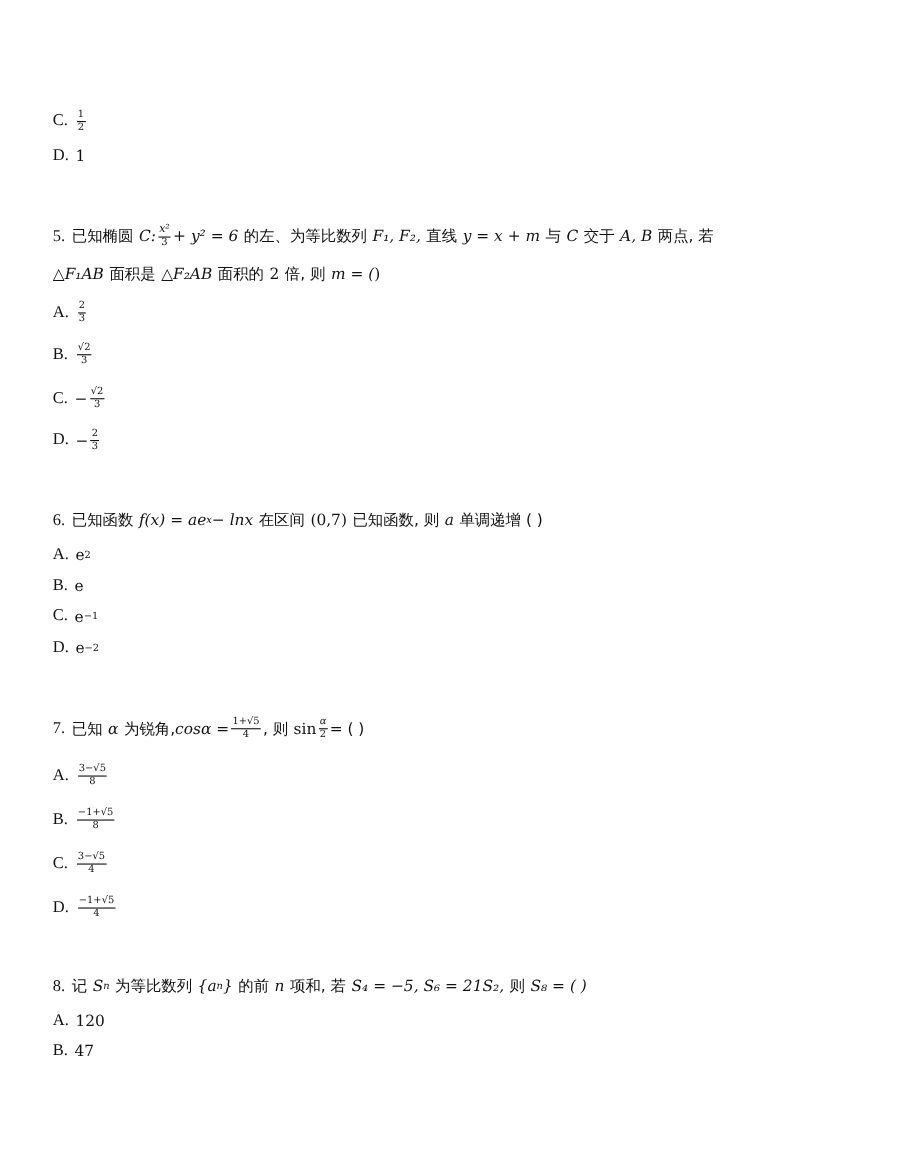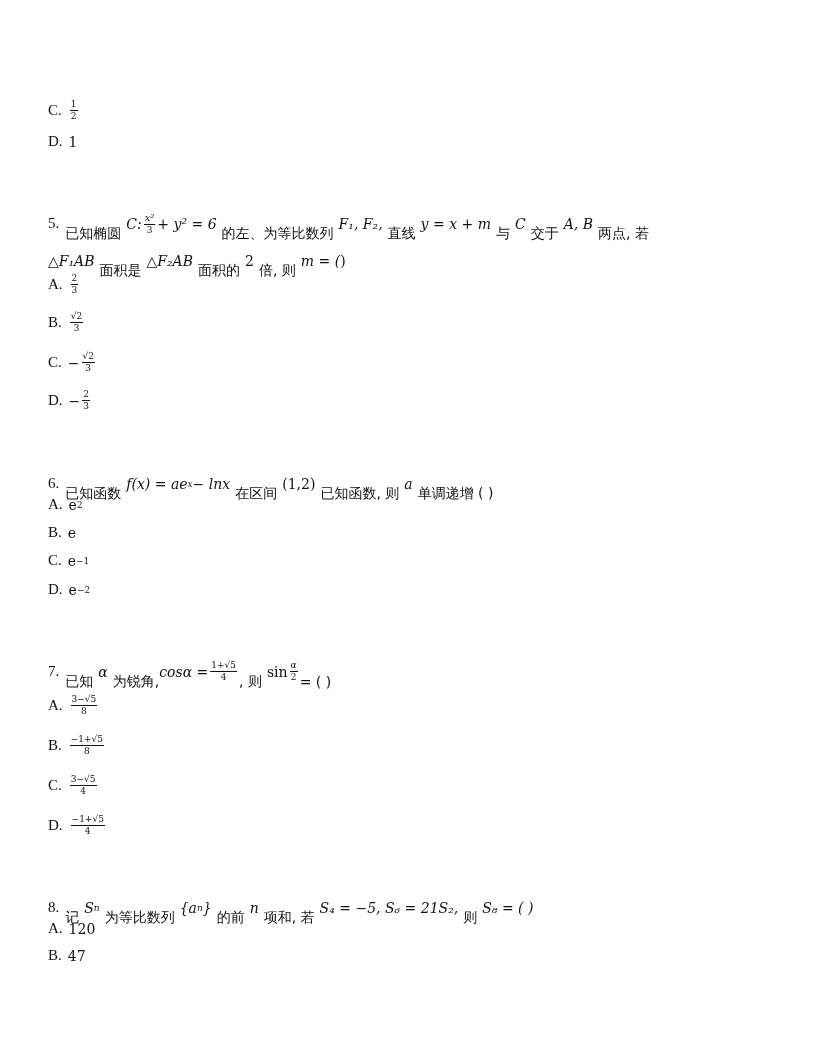--- a/index.html
+++ b/index.html
@@ -3,21 +3,21 @@
 <meta charset="utf-8">
 <style>
   html, body { margin: 0; padding: 0; background: #ffffff; }
   body {
     width: 816px; height: 1056px; position: relative; overflow: hidden;
     font-family: "DejaVu Serif", "Liberation Serif", serif;
     color: #111; font-size: 14px;
   }
   .line { position: absolute; left: 48px; white-space: nowrap; display: flex; align-items: center; }
   .opt-label { font-family: "Liberation Serif", serif; font-size: 15px; margin-right: 6px; }
-  .txt { font-family: "DejaVu Sans", sans-serif; font-size: 14px; margin-top: 21px; }
+  .txt { font-family: "DejaVu Sans", sans-serif; font-size: 14px; }
   .math { font-family: "DejaVu Serif", serif; font-style: italic; font-size: 14px; }
   .mr { font-family: "DejaVu Serif", serif; font-size: 14px; }
   .frac { display: inline-flex; flex-direction: column; align-items: center; vertical-align: middle; margin: 0 2px; line-height: 1; }
   .frac .num { font-size: 9px; padding: 0 1px 1px; border-bottom: 1px solid #111; }
   .frac .den { font-size: 9px; padding-top: 1px; }
   .sup { font-size: 9px; vertical-align: super; }
   .sub { font-size: 9px; vertical-align: sub; }
   .sp { display: inline-block; width: 5px; }
 </style>
 </head>
@@ -116,21 +116,21 @@
 <div class="line" style="top:464px;">
   <span class="opt-label">6.</span>
   <span class="txt">已知函数</span>
     <span class="sp"></span>
   <span class="math">f(x) = ae</span>
     <span class="sup math">x</span>
     <span class="math"> − lnx</span>
     <span class="sp"></span>
   <span class="txt">在区间</span>
     <span class="sp"></span>
-  <span class="mr">(1,2)</span>
+  <span class="mr">(0,7)</span>
     <span class="sp"></span>
   <span class="txt">已知函数, 则</span>
     <span class="sp"></span>
   <span class="math">a</span>
     <span class="sp"></span>
   <span class="txt">单调递增 ( )</span>
 </div>
 <div class="line" style="top:496px;">
   <span class="opt-label">A.</span>
   <span class="mr">e</span>

